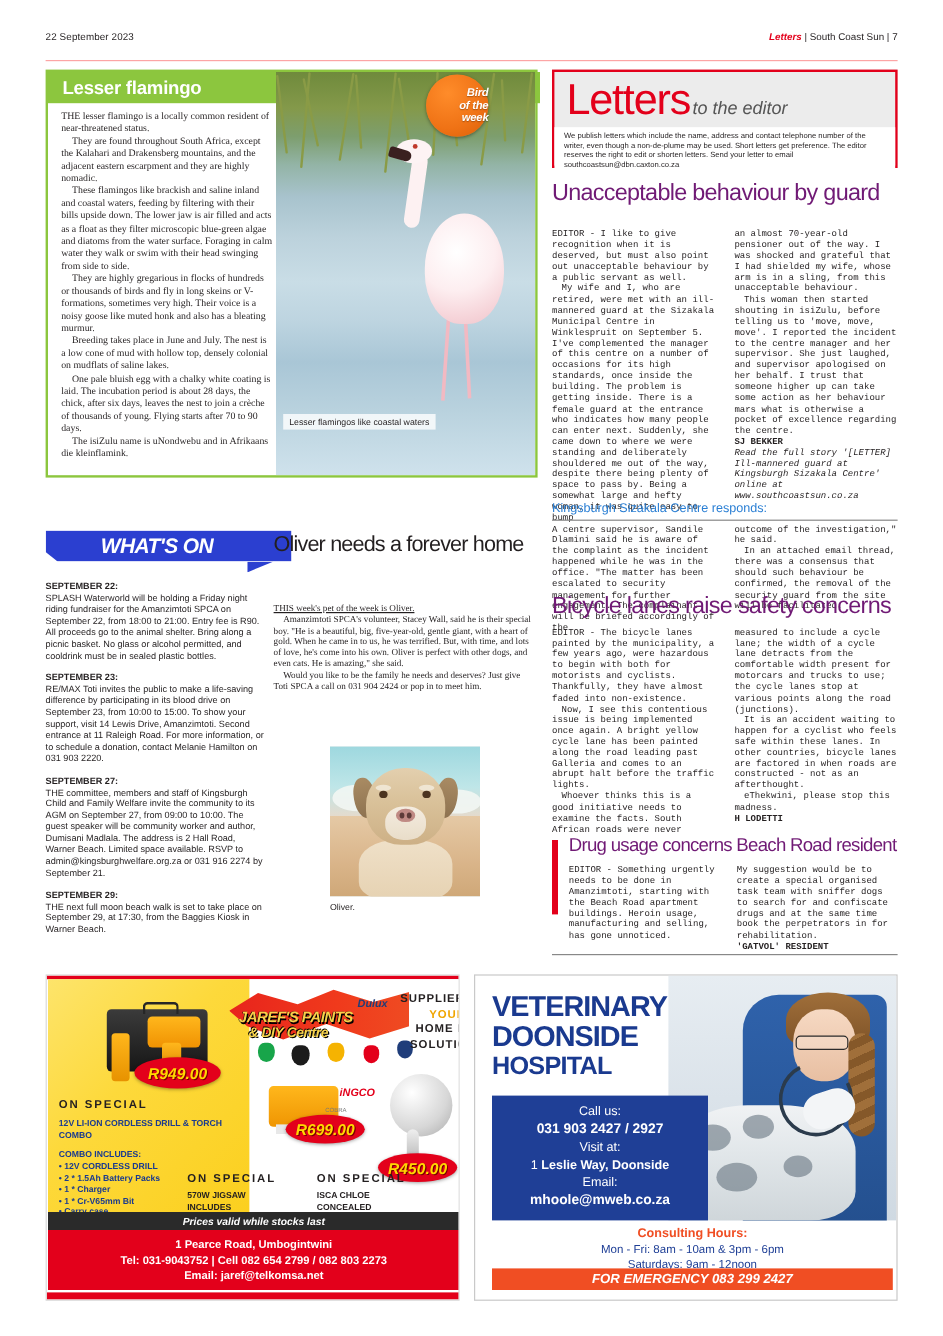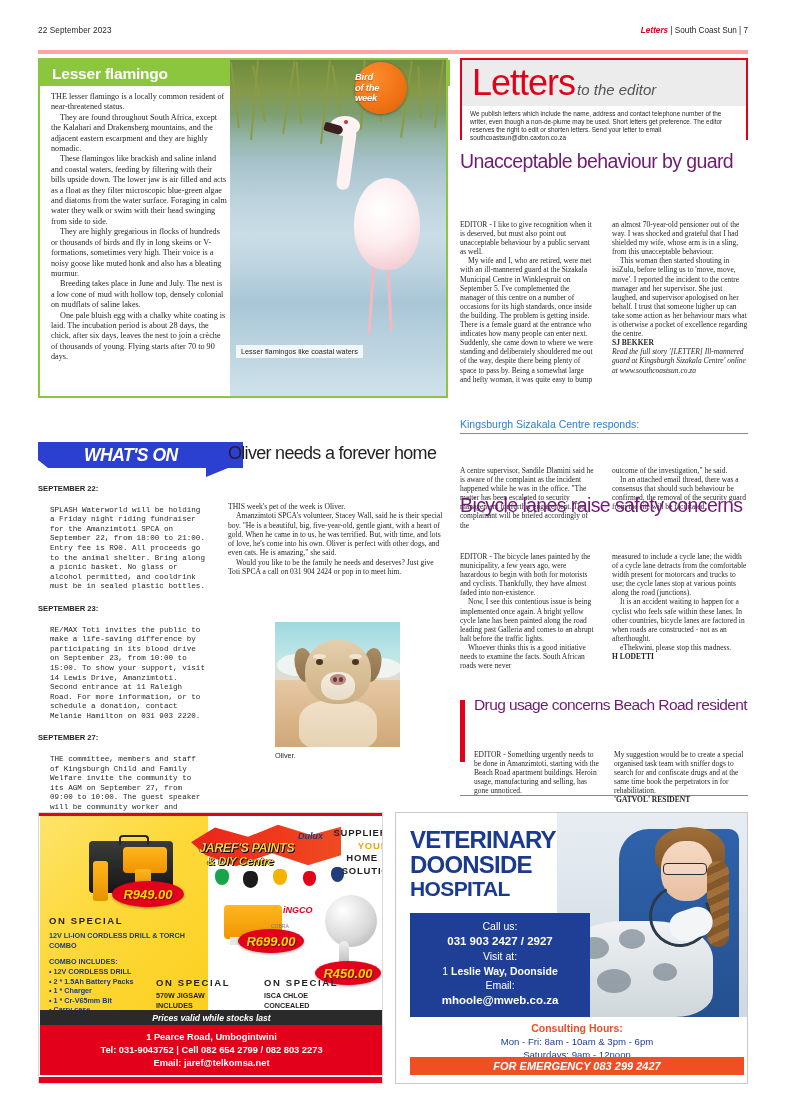--- a/index.html
+++ b/index.html
@@ -1,21 +1,21 @@
 <!DOCTYPE html>
 <html><head>
 <meta charset="utf-8">
 <style>
   html,body{margin:0;padding:0;background:#ffffff;}
   body{width:786px;height:1113px;font-family:"Liberation Sans",sans-serif;color:#231f20;overflow:hidden;}
   .page{position:relative;width:786px;height:1113px;background:#fff;}
 
   
   .masthead{position:absolute;left:38px;top:26px;width:710px;height:24px;
-            border-bottom:4px solid #fca5a5;display:flex;align-items:flex-start;justify-content:space-between;}
+            border-bottom:1px solid #fca5a5;display:flex;align-items:flex-start;justify-content:space-between;}
   .mast-date{font-size:8.2px;letter-spacing:.1px;color:#231f20;font-family:"Liberation Sans",sans-serif;}
   .mast-right{font-size:8.2px;color:#231f20;}
   .mast-right .sec{color:#e3001b;font-style:italic;font-weight:bold;}
 
   
   .flam-panel{position:absolute;left:38px;top:58px;width:410px;height:340px;
               border:2.5px solid #8cc63e;background:#fff;box-sizing:border-box;}
   .flam-head{position:absolute;left:0;top:0;width:410px;height:26px;background:#8cc63e;}
   .flam-head span{position:absolute;left:12px;top:5px;color:#fff;font-size:15.5px;font-weight:bold;
                   font-family:"Liberation Sans",sans-serif;letter-spacing:-.2px;}
@@ -35,70 +35,70 @@
   .flam-leg{position:absolute;width:3px;background:#f2b9c2;}
   .flam-cap{position:absolute;left:6px;bottom:38px;background:rgba(255,255,255,.80);
             padding:2px 5px;font-size:7.3px;color:#231f20;white-space:nowrap;}
   .flam-text{position:absolute;left:11px;top:32px;width:176px;font-family:"Liberation Serif",serif;
              font-size:8.2px;line-height:10.4px;text-align:left;color:#231f20;}
   .flam-text p{margin:0;text-indent:9px;}
   .flam-text p.first{text-indent:0;}
   .bow-badge{position:absolute;left:355px;top:62px;width:52px;height:52px;border-radius:50%;
              background:radial-gradient(circle at 35% 30%,#ff8c2a,#ef7215 60%,#d95e08 100%);
              box-shadow:0 1px 3px rgba(0,0,0,.4);z-index:5;
-             display:flex;flex-direction:column;align-items:flex-start;justify-content:center;}
+             display:flex;flex-direction:column;align-items:flex-end;justify-content:center;}
   .bow-badge i{font-style:italic;font-weight:bold;color:#fff;font-size:9.4px;line-height:10.6px;
                letter-spacing:-.2px;text-shadow:0 1px 1px rgba(0,0,0,.3);}
 
   
   .letters-box{position:absolute;left:460px;top:58px;width:288px;height:82px;
                border:2px solid #e3001b;box-sizing:border-box;background:#ececec;}
   .letters-title{position:absolute;left:10px;top:2px;}
   .letters-title .big{font-size:36px;color:#e3001b;font-family:"Liberation Sans",sans-serif;
                       font-weight:normal;letter-spacing:-1px;}
   .letters-title .small{font-size:15px;color:#555;font-style:italic;margin-left:2px;}
   .letters-note{position:absolute;left:0;top:46px;width:284px;height:34px;background:#fff;
                 padding:4px 8px 0 8px;box-sizing:border-box;font-size:6.4px;line-height:8.1px;color:#231f20;}
 
   
   .hl{position:absolute;font-family:"Liberation Sans",sans-serif;font-weight:normal;
       color:#701a75;letter-spacing:-.6px;}
   .rule{position:absolute;background:#888;height:1px;}
 
-  .art{position:absolute;font-family:Liberation Serif, serif;font-size:7.5px;line-height:9.1px;
-       color:#231f20;text-align:left;margin-top:28px;}
+  .art{position:absolute;font-family:Liberation Mono, monospace;font-size:7.5px;line-height:9.1px;
+       color:#231f20;text-align:left;}
   .art p{margin:0;text-indent:8px;}
   .art p.first{text-indent:0;}
   .art .sig{font-weight:bold;}
   .art .ital{font-style:italic;}
   .respond{position:absolute;color:#2a7fd4;font-size:10.5px;font-family:"Liberation Sans",sans-serif;}
 
   .redbar{position:absolute;background:#e3001b;width:5px;}
 
   
   .won-wrap{position:absolute;left:38px;top:436px;width:205px;height:36px;}
   .won-flag{position:absolute;left:0;top:6px;width:205px;height:26px;background:#2b3fd0;
             clip-path:polygon(0 0,205px 0,205px 26px,10px 26px,0 18px);}
   .won-tail{position:absolute;left:168px;top:32px;width:22px;height:9px;background:#2b3fd0;
             clip-path:polygon(0 0,22px 0,0 9px);}
   .won-txt{position:absolute;left:46px;top:9px;color:#fff;font-size:17.5px;font-weight:bold;
            font-style:italic;letter-spacing:-.5px;font-family:"Liberation Sans",sans-serif;}
   .won-body{position:absolute;left:38px;top:484px;width:182px;font-family:"Liberation Sans",sans-serif;
             font-size:7.6px;line-height:9.6px;color:#231f20;}
   .won-body .d{font-weight:bold;margin-top:9px;}
   .won-body .d.first{margin-top:0;}
-  .won-body .t{margin:12px;font-family:Liberation Mono, monospace;}
+  .won-body .t{margin:0;}
 
   
   .oliver-hl{position:absolute;left:228px;top:441px;width:220px;font-size:18px;line-height:25px;
              color:#231f20;font-family:"Liberation Sans",sans-serif;letter-spacing:-.7px;}
   .oliver-txt{position:absolute;left:228px;top:502px;width:218px;font-family:"Liberation Serif",serif;
               font-size:7.6px;line-height:9.3px;color:#231f20;}
   .oliver-txt p{margin:0;text-indent:8px;}
-  .oliver-txt p.first{text-indent:0;}
+  .oliver-txt p.first{text-indent:0;text-decoration:underline;}
   .oliver-photo{position:absolute;left:275px;top:622px;width:125px;height:125px;overflow:hidden;background:#d8e7e8;}
   .op-sky{position:absolute;left:0;top:0;width:125px;height:62px;
           background:linear-gradient(#9ed8df 0%,#bfe6e8 55%,#ead9c9 100%);}
   .op-ground{position:absolute;left:0;top:58px;width:125px;height:67px;
              background:linear-gradient(#e5c9a5 0%,#d9b489 60%,#cfa878 100%);}
   .op-cloud{position:absolute;background:#f2f6f3;border-radius:50%;opacity:.9;}
   .dog-body{position:absolute;left:24px;top:78px;width:78px;height:50px;border-radius:40% 40% 30% 30%;
             background:linear-gradient(#efe0c8,#e6d2b2);}
   .dog-head{position:absolute;left:30px;top:18px;width:66px;height:64px;border-radius:48% 48% 44% 44%;
             background:linear-gradient(#e3cfae 0%,#d9c199 45%,#cdb086 100%);}
@@ -245,20 +245,21 @@
       <div class="flam-cap">Lesser flamingos like coastal waters</div>
     </div>
 
     <div class="flam-text">
       <p class="first">THE lesser flamingo is a locally common resident of near-threatened status.</p>
       <p>They are found throughout South Africa, except the Kalahari and Drakensberg mountains, and the adjacent eastern escarpment and they are highly nomadic.</p>
       <p>These flamingos like brackish and saline inland and coastal waters, feeding by filtering with their bills upside down. The lower jaw is air filled and acts as a float as they filter microscopic blue-green algae and diatoms from the water surface. Foraging in calm water they walk or swim with their head swinging from side to side.</p>
       <p>They are highly gregarious in flocks of hundreds or thousands of birds and fly in long skeins or V-formations, sometimes very high. Their voice is a noisy goose like muted honk and also has a bleating murmur.</p>
       <p>Breeding takes place in June and July. The nest is a low cone of mud with hollow top, densely colonial on mudflats of saline lakes.</p>
       <p>One pale bluish egg with a chalky white coating is laid. The incubation period is about 28 days, the chick, after six days, leaves the nest to join a crèche of thousands of young. Flying starts after 70 to 90 days.</p>
+      <p>The isiZulu name is uNondwebu and in Afrikaans die kleinflamink.</p>
     </div>
   </div>
 
   <div class="bow-badge">
     <i>Bird</i>
     <i>of the</i>
     <i>week</i>
   </div>
 
   <div class="letters-box">

